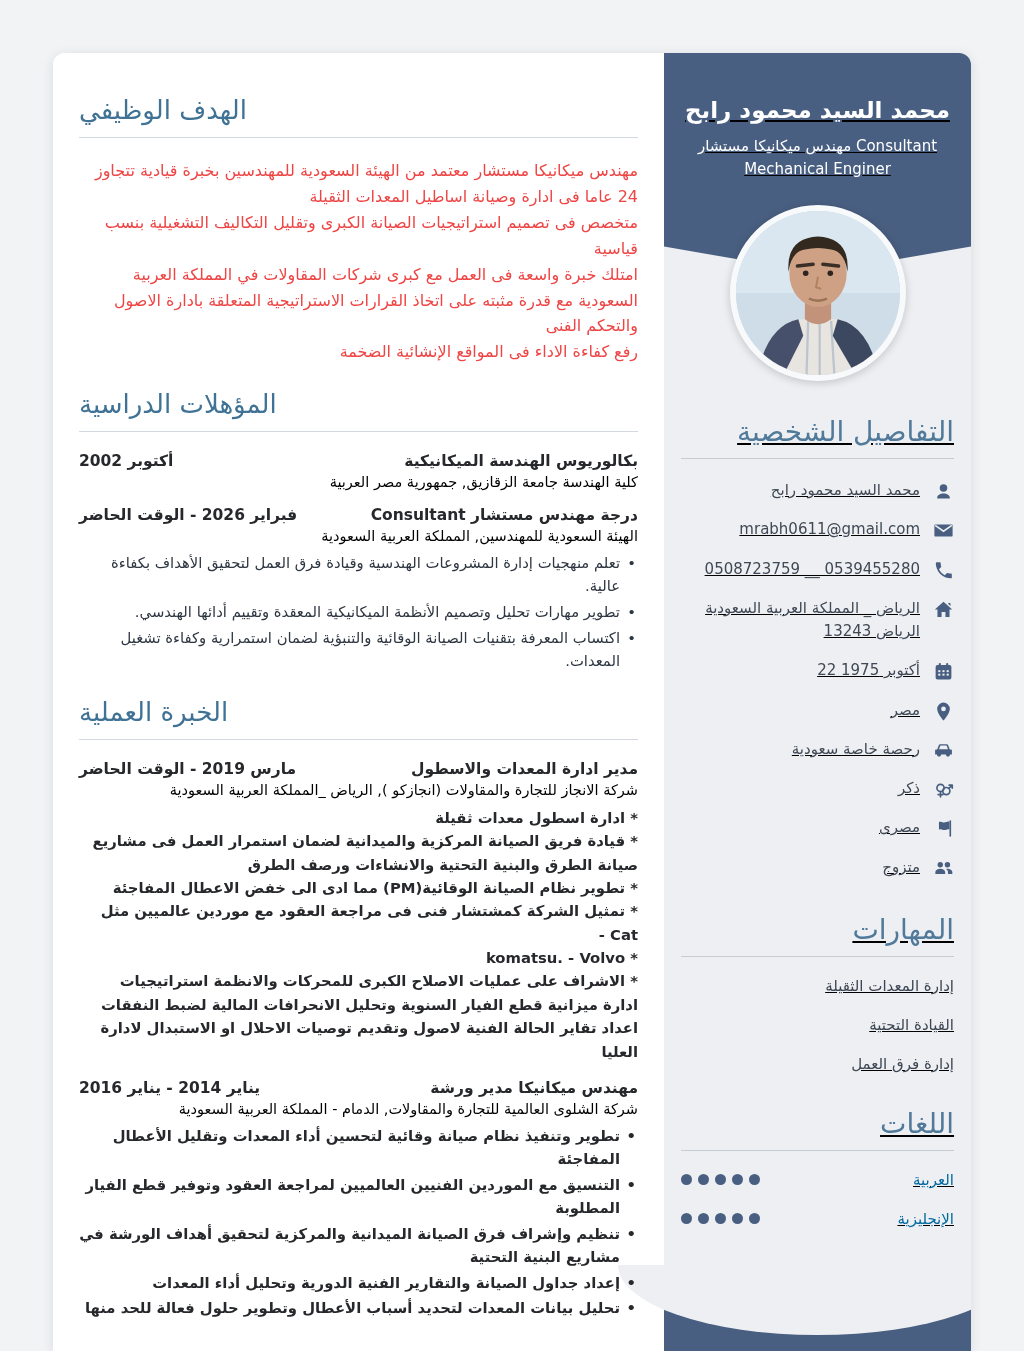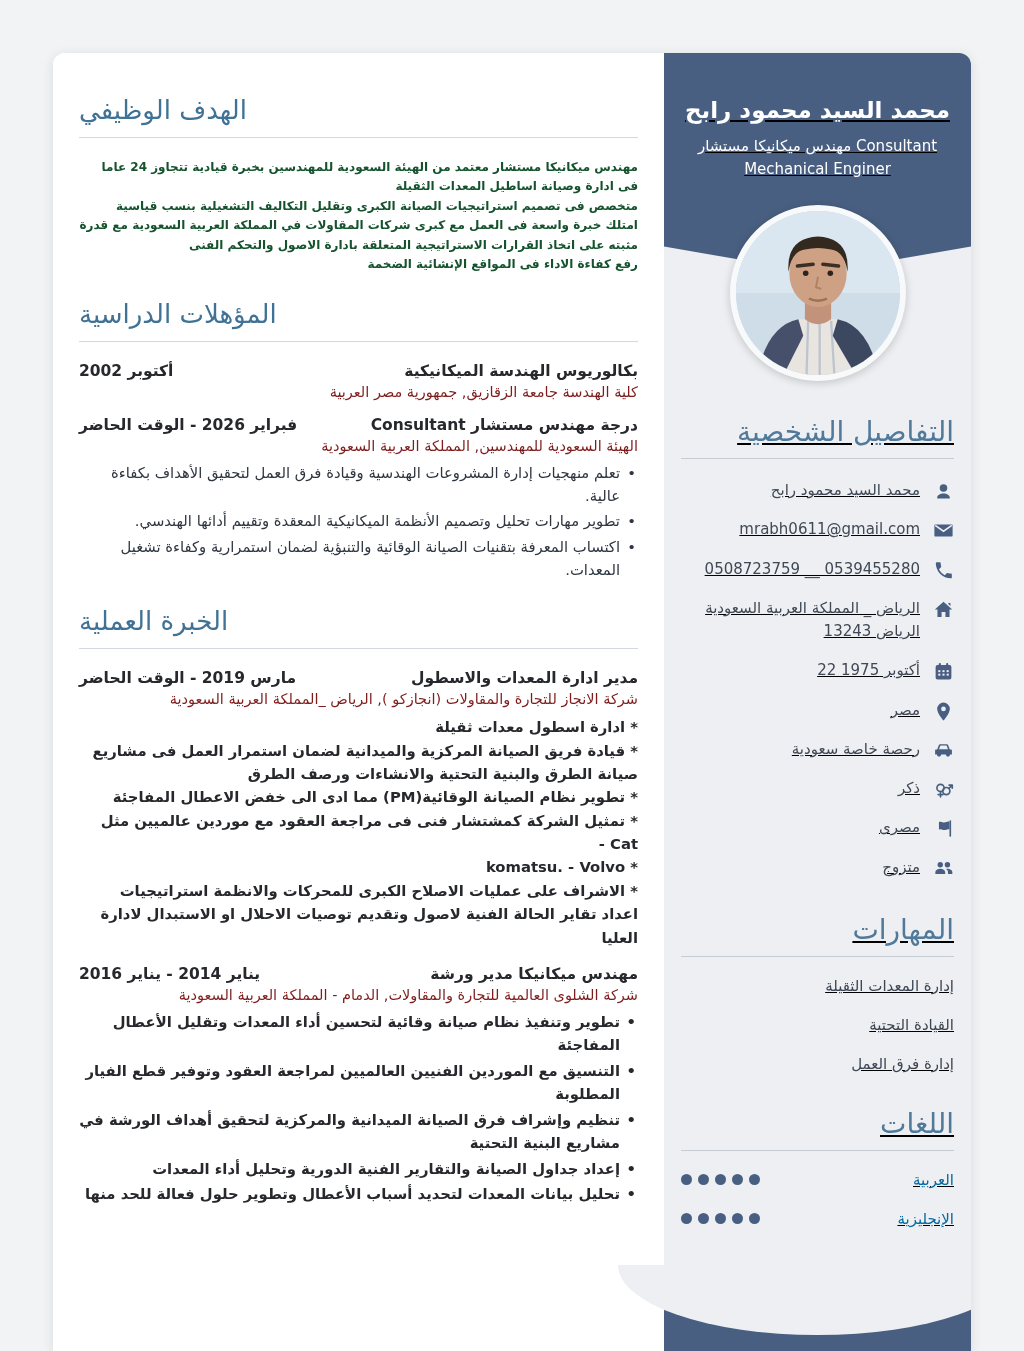--- a/index.html
+++ b/index.html
@@ -78,28 +78,28 @@
     bottom: 16px; left: -15%;
     width: 130%; height: 70px;
     background: #edeff2;
     border-radius: 0 0 50% 50% / 0 0 100% 100%;
   }
   
   .main { flex: 1; padding: 42px 26px 30px 26px; background: #fff; }
   .m-h2 { font-size: 26px; color: #3f7294; font-weight: 400; text-align: left; }
   .m-div { height: 1px; background: #d4d9df; margin: 12px 0 20px; }
   .m-section { margin-bottom: 24px; }
-  .obj p { font-size: 12px; font-weight: bold; color: #14532d; line-height: 1.62; }
+  .obj p { font-size: 16px; font-weight: normal; color: #ef4444; line-height: 1.62; }
   .entry { margin-bottom: 16px; }
   .e-head {
     display: flex; justify-content: space-between; align-items: baseline;
     font-size: 15.5px; font-weight: bold; color: #26282c;
   }
   .e-date { white-space: nowrap; margin-right: 12px; }
-  .e-org { font-size: 14.5px; color: #7f1d1d; margin: 4px 0 8px; text-align: right; }
+  .e-org { font-size: 14.5px; color: #000000; margin: 4px 0 8px; text-align: right; }
   .starlines p { font-size: 14.8px; font-weight: bold; color: #26282c; line-height: 1.58; text-align: right; }
   ul.bullets { list-style: none; padding-right: 18px; }
   ul.bullets li {
     position: relative; font-size: 14.8px; line-height: 1.55;
     color: #26282c; margin-bottom: 3px; text-align: right;
   }
   ul.bullets li::before { content: "•"; position: absolute; right: -16px; top: 0; }
   ul.edu li { font-weight: 400; color: #2e3641; }
   ul.exp li { font-weight: bold; }
 </style>
@@ -332,20 +332,21 @@
           <span class="e-date">مارس 2019 - الوقت الحاضر</span>
         </div>
         <div class="e-org">شركة الانجاز للتجارة والمقاولات (انجازكو ), الرياض _المملكة العربية السعودية</div>
         <div class="starlines">
           <p>* ادارة اسطول معدات ثقيلة</p>
           <p>* قيادة فريق الصيانة المركزية والميدانية لضمان استمرار العمل فى مشاريع صيانة الطرق والبنية التحتية والانشاءات ورصف الطرق</p>
           <p>* تطوير نظام الصيانة الوقائية(PM) مما ادى الى خفض الاعطال المفاجئة</p>
           <p>* تمثيل الشركة كمشتشار فنى فى مراجعة العقود مع موردين عالميين مثل Cat -</p>
           <p>* komatsu. - Volvo</p>
           <p>* الاشراف على عمليات الاصلاح الكبرى للمحركات والانظمة استراتيجيات</p>
+          <p>ادارة ميزانية قطع الفيار السنوية وتحليل الانحرافات المالية لضبط النفقات</p>
           <p>اعداد تقاير الحالة الفنية لاصول وتقديم توصيات الاحلال او الاستبدال لادارة العليا</p>
         </div>
       </div>
 
       <div class="entry">
         <div class="e-head">
           <span>مهندس ميكانيكا مدير ورشة</span>
           <span class="e-date">يناير 2014 - يناير 2016</span>
         </div>
         <div class="e-org">شركة الشلوى العالمية للتجارة والمقاولات, الدمام - المملكة العربية السعودية</div>

